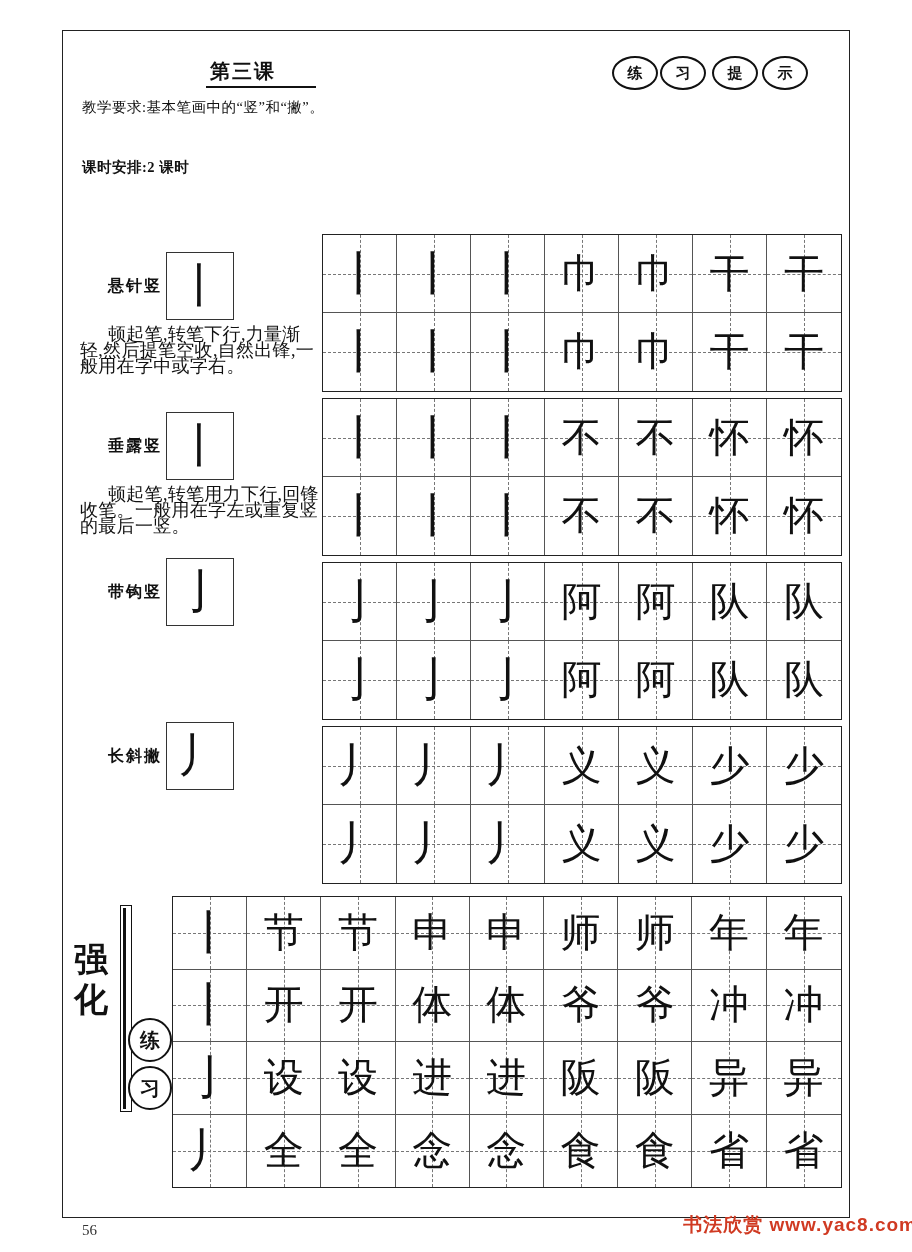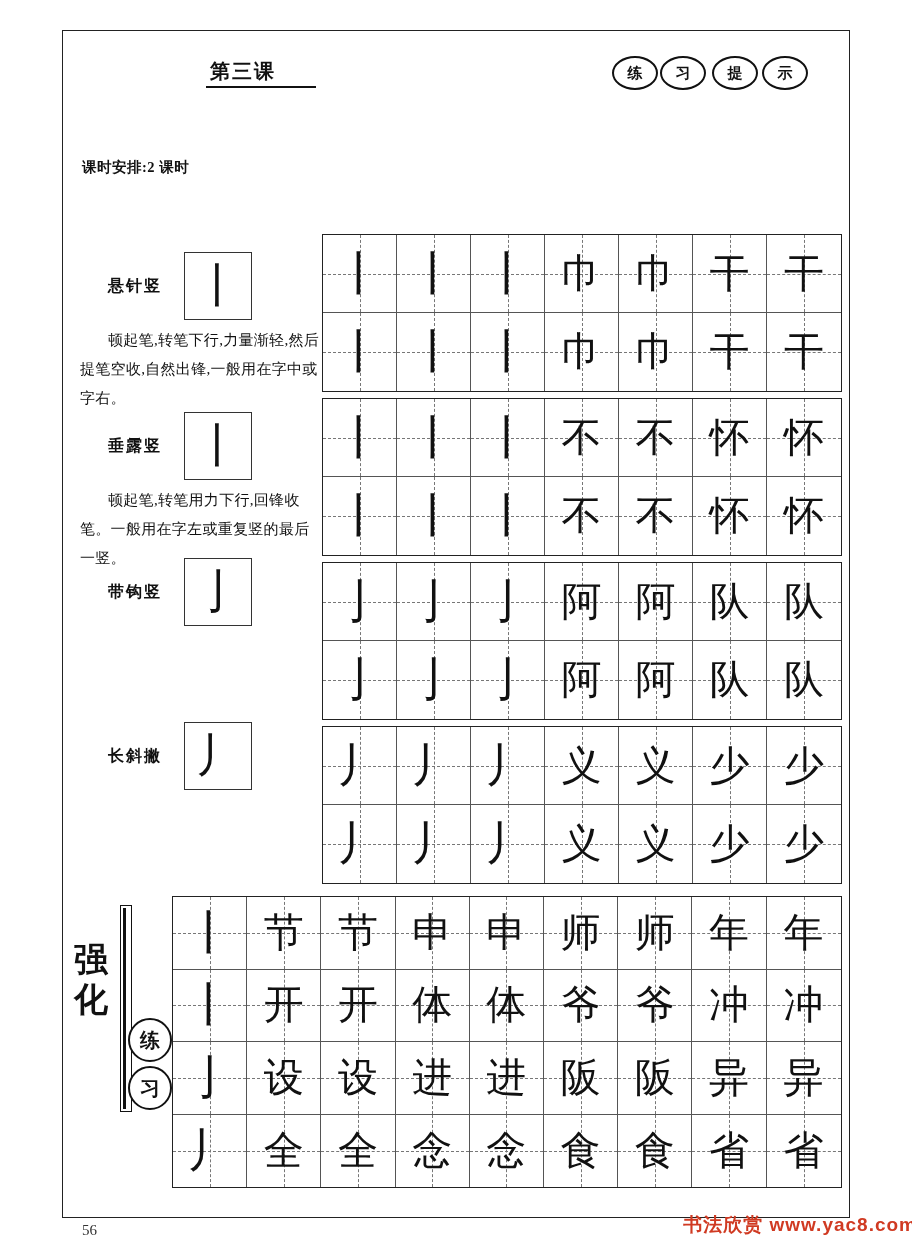--- a/index.html
+++ b/index.html
@@ -14,25 +14,25 @@
   
   .tips{position:absolute;left:612px;top:56px;width:190px;height:32px;}
   .tips .ell{position:absolute;top:0;width:42px;height:30px;border:2.5px solid #111;border-radius:50%;display:flex;align-items:center;justify-content:center;font-size:15px;font-weight:bold;background:#fff;}
   .tips .ell:nth-child(1){left:0;}
   .tips .ell:nth-child(2){left:48px;}
   .tips .ell:nth-child(3){left:100px;}
   .tips .ell:nth-child(4){left:150px;}
   .tips-text{position:absolute;left:520px;top:98px;width:310px;font-size:14.5px;line-height:26px;text-align:center;}
   
   .stroke-block{position:absolute;left:80px;width:240px;}
-  .stroke-head{display:flex;align-items:center;gap:22px;}
+  .stroke-head{display:flex;align-items:center;gap:4px;}
   .stroke-name{font-size:16px;font-weight:bold;letter-spacing:2px;width:82px;text-align:right;}
   .demo-cell{width:66px;height:66px;border:1.2px solid #333;position:relative;background:#fff;}
   .demo-cell .glyph{position:absolute;inset:0;display:flex;align-items:center;justify-content:center;font-family:"Liberation Serif",serif;font-size:46px;line-height:1;color:#111;}
-  .stroke-desc{margin-top:6px;font-size:15px;line-height:29px;text-indent:28px;letter-spacing:.3px;}
+  .stroke-desc{margin-top:6px;font-size:18px;line-height:16px;text-indent:28px;letter-spacing:.3px;}
   
   .grid{position:absolute;border:1.6px solid #222;background:#fff;box-sizing:border-box;}
   .grow{display:flex;}
   .gcell{position:relative;box-sizing:border-box;border-right:1px solid #555;border-bottom:1px solid #555;display:flex;align-items:center;justify-content:center;overflow:hidden;}
   .gcell:last-child{border-right:none;}
   .grow:last-child .gcell{border-bottom:none;}
   .gcell::before{content:"";position:absolute;left:0;right:0;top:50%;border-top:1px dashed #777;}
   .gcell::after{content:"";position:absolute;top:0;bottom:0;left:50%;border-left:1px dashed #777;}
   .gtext{position:relative;z-index:2;font-family:"Liberation Serif","DejaVu Serif",serif;font-size:40px;line-height:1;color:#111;}
   .gtext.stroke{font-size:46px;}
@@ -47,20 +47,21 @@
 </style>
 </head>
 <body>
 
 <div class="page">
 
   <div class="frame"></div>
 
   <div class="lesson-title">第三课</div>
   <div class="title-underline"></div>
+  <div class="req-line">教学要求:基本笔画中的“竖”和“撇”。</div>
   <div class="time-line">课时安排:2 课时</div>
 
   <div class="tips">
     <div class="ell">练</div>
     <div class="ell">习</div>
     <div class="ell">提</div>
     <div class="ell">示</div>
   </div>
 
   <div class="stroke-block" style="top:252px;">

